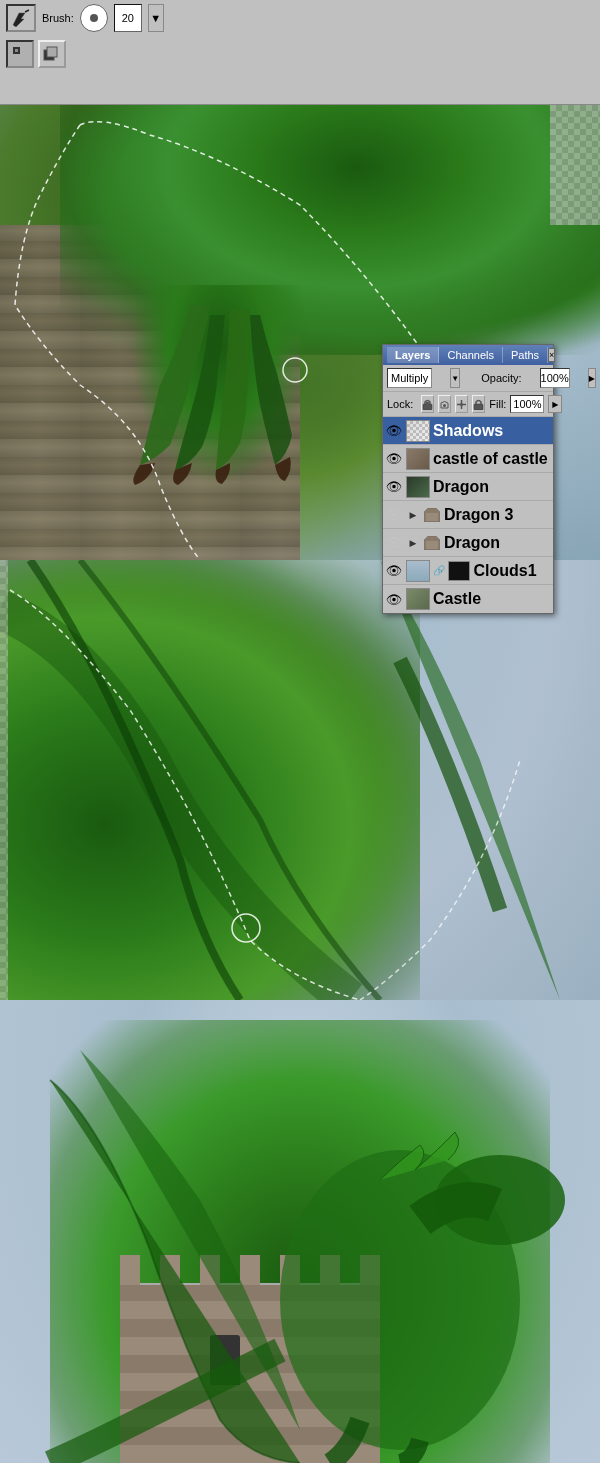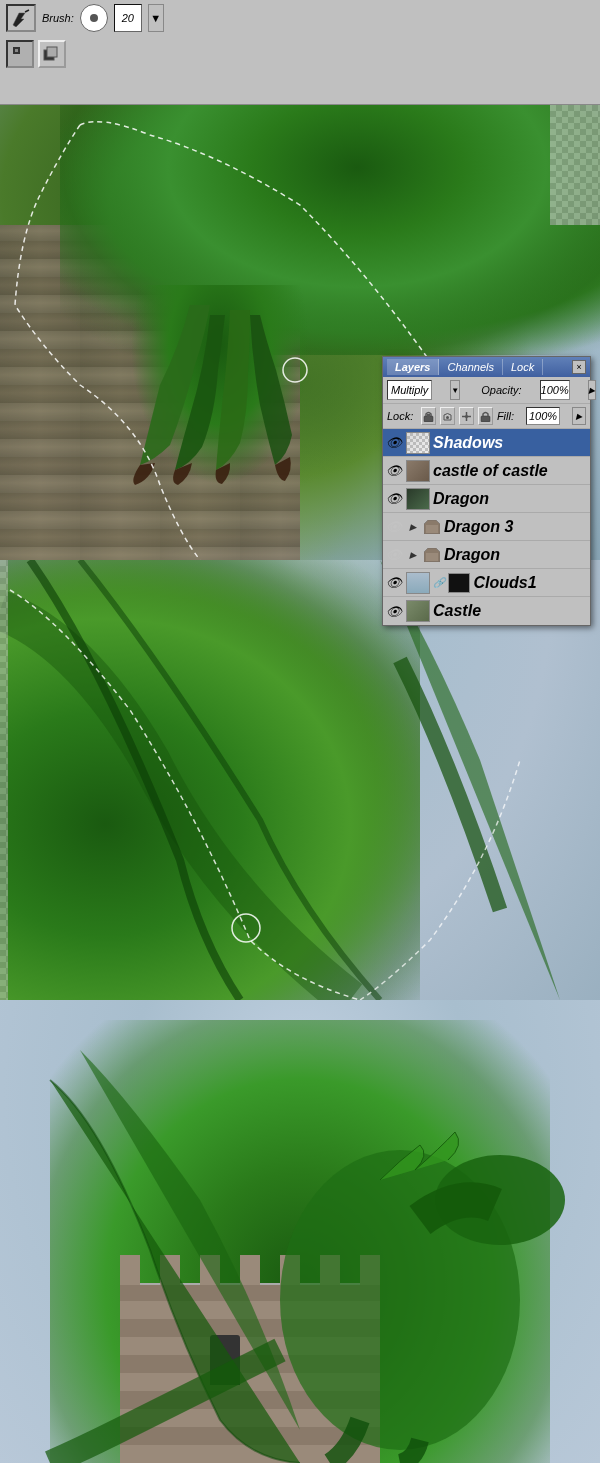--- a/index.html
+++ b/index.html
@@ -84,21 +84,20 @@
       background: #b0b0b0;
     }
 
     
     .canvas-area {
       position: absolute;
       top: 0; left: 0;
       width: 600px;
       height: 1463px;
       background: #d946ef;
-      font-style: italic;
     }
 
     
     .canvas-panel-1 {
       position: absolute;
       top: 105px; left: 0;
       width: 600px;
       height: 455px;
       overflow: hidden;
       background: #4a5a3a;
@@ -211,23 +210,23 @@
       position: absolute;
       top: 20px; left: 50px;
       width: 500px; height: 443px;
       background:
         radial-gradient(ellipse at 50% 60%, #1a5a10 0%, #2a7a1a 30%, #3a9a2a 55%, rgba(40,120,20,0.5) 75%, transparent 90%);
     }
 
     
     .layers-panel {
       position: absolute;
-      top: 356px;
+      top: 344px;
       left: 382px;
-      width: 209px;
+      width: 172px;
       background: #c0c0c0;
       border: 1px solid #666;
       box-shadow: 2px 2px 6px rgba(0,0,0,0.5);
       z-index: 200;
     }
 
     .layers-title-bar {
       display: flex;
       align-items: center;
       background: linear-gradient(to bottom, #6080b8, #4060a0);
@@ -331,21 +330,21 @@
       border: 1px outset #eee;
       display: flex; align-items: center; justify-content: center;
       font-size: 11px;
       cursor: pointer;
     }
 
     .fill-section {
       margin-left: auto;
       display: flex;
       align-items: center;
-      gap: 12px;
+      gap: 4px;
     }
 
     .fill-label {
       font-size: 11px;
       color: #000;
     }
 
     .fill-value {
       width: 34px; height: 18px;
       background: #fff;
@@ -623,21 +622,21 @@
       <path d="M 380 180 Q 400 160 420 145 Q 430 155 415 170 Q 440 148 455 132 Q 465 145 448 160" fill="rgba(50,150,30,0.8)" stroke="rgba(20,90,10,0.9)" stroke-width="1"></path>
     </svg>
   </div>
 
   <div class="layers-panel">
 
     <div class="layers-title-bar">
       <div class="layers-tabs">
         <div class="layers-tab active">Layers</div>
         <div class="layers-tab">Channels</div>
-        <div class="layers-tab">Lock</div>
+        <div class="layers-tab">Paths</div>
       </div>
       <div class="panel-close-btn">×</div>
     </div>
 
     <div class="layers-blend-row">
       <div class="blend-select">
         <span>Multiply</span>
       </div>
       <div class="blend-select-arrow">▼</div>
       <span class="opacity-label">Opacity:</span>

